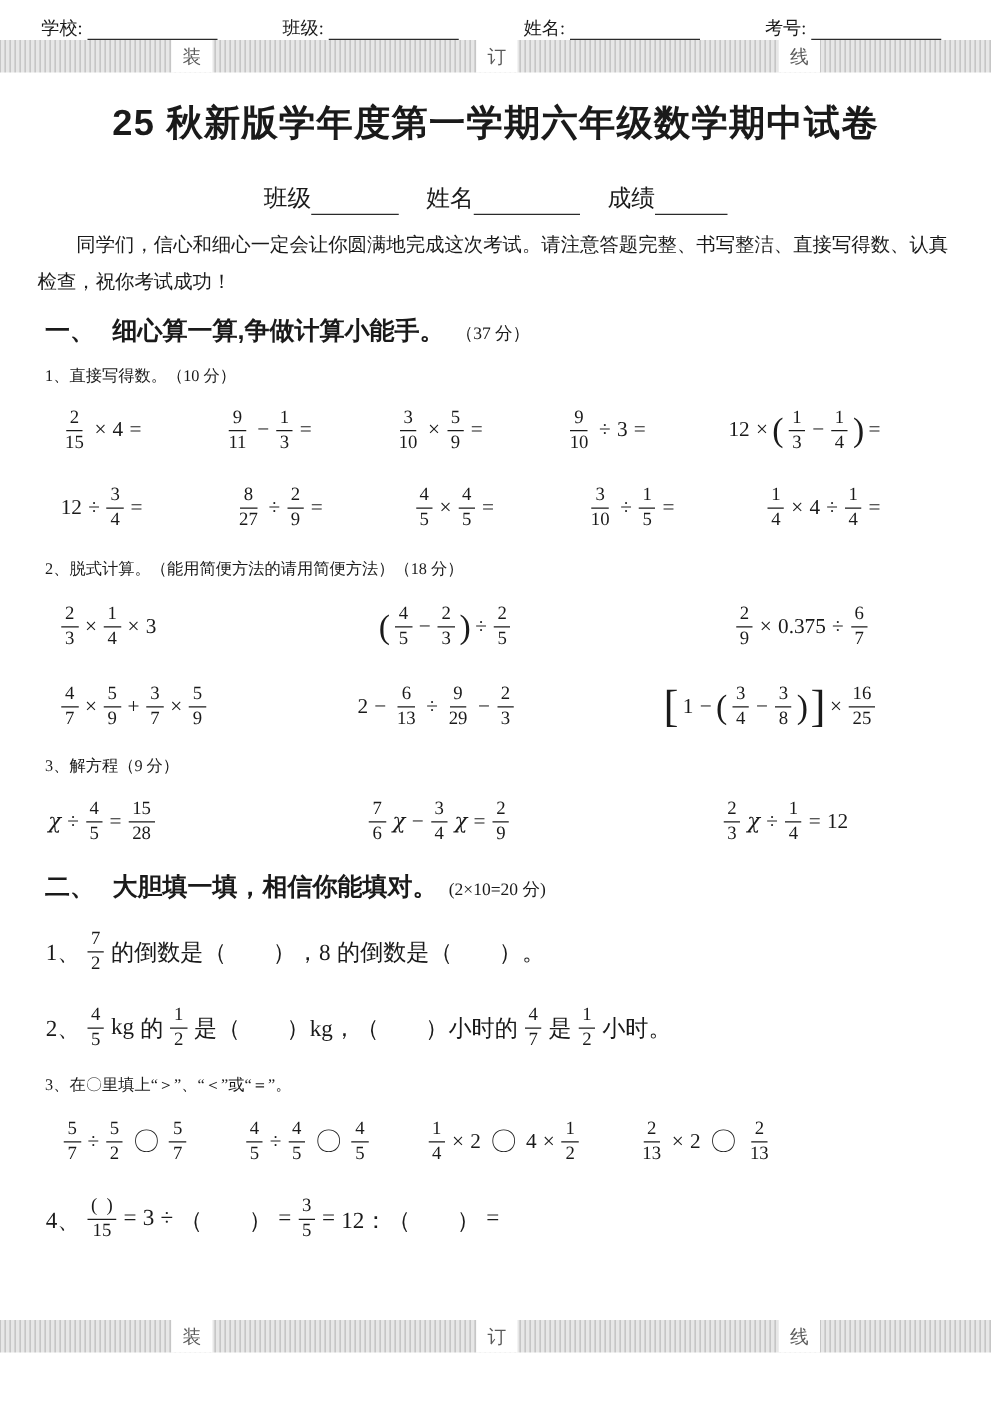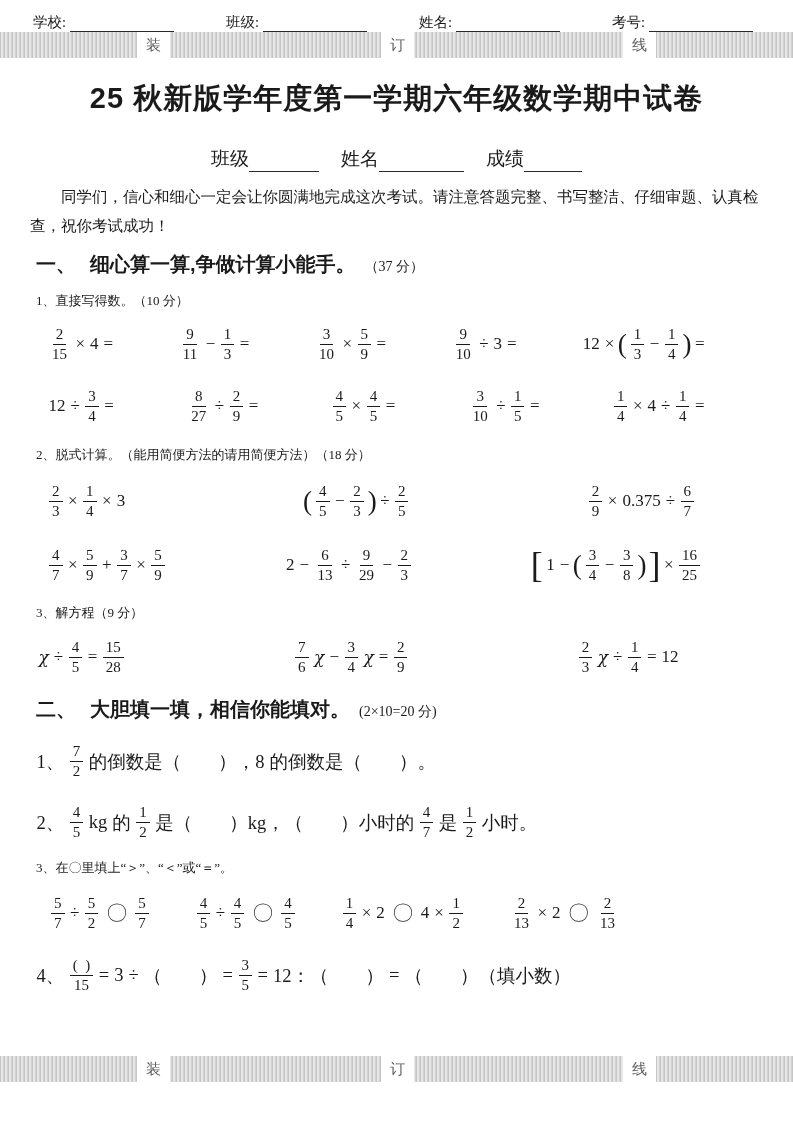--- a/index.html
+++ b/index.html
@@ -151,21 +151,21 @@
   <span class="ifield">
     <span>姓名</span>
       <span class="line w85"></span>
   </span>
   <span class="ifield">
     <span>成绩</span>
       <span class="line w58"></span>
   </span>
 </div>
 
-<div class="intro">同学们，信心和细心一定会让你圆满地完成这次考试。请注意答题完整、书写整洁、仔细审题、认真检查，祝你考试成功！</div>
+<div class="intro">同学们，信心和细心一定会让你圆满地完成这次考试。请注意答题完整、书写整洁、直接写得数、认真检查，祝你考试成功！</div>
 
 <div class="sec-head">
   <span class="num">一、</span>
   <span class="htxt">细心算一算,争做计算小能手。</span>
   <span class="score">（37 分）</span>
 </div>
 
 <div class="sub-label">1、直接写得数。（10 分）</div>
 
 <div class="calc-row row5">
@@ -573,21 +573,20 @@
       <span class="tok">÷</span>
       <span class="tok">（　　）</span>
       <span class="tok">=</span>
       <span class="frac">
         <span class="num">3</span>
         <span class="den">5</span>
       </span>
       <span class="tok">=</span>
       <span class="tok">12：（　　）</span>
       <span class="tok">=</span>
-      <span class="tok">（　　）（填小数）</span>
     </span>
 </div>
 
 <div class="band bottom-band">
   <span class="bbox bbox-1">
       <span>装</span>
     </span>
   <span class="bbox bbox-2">
       <span>订</span>
     </span>

